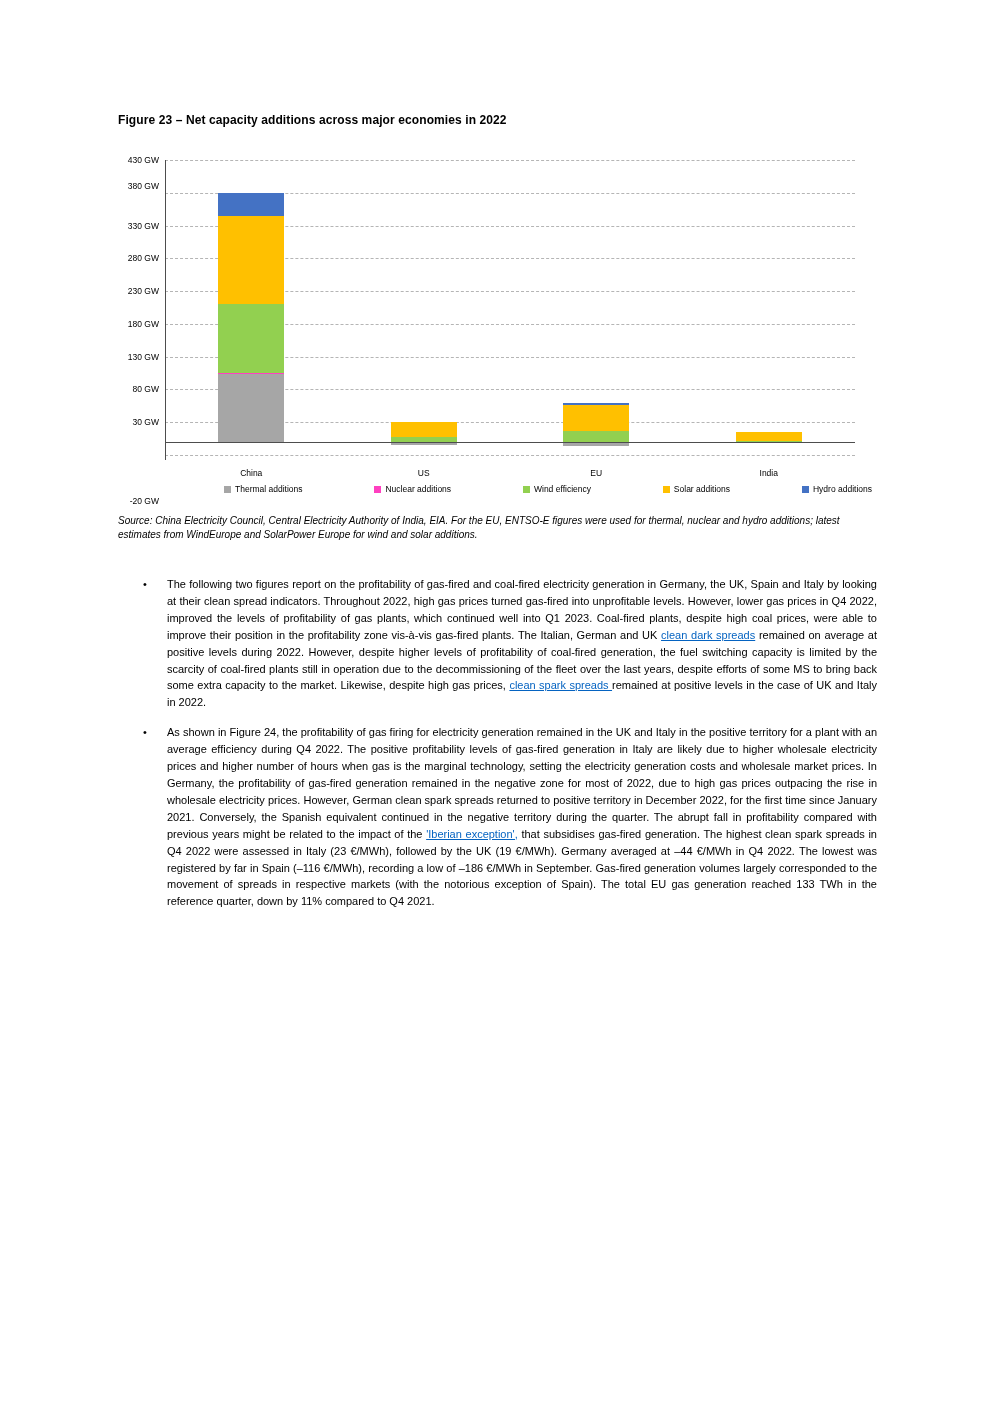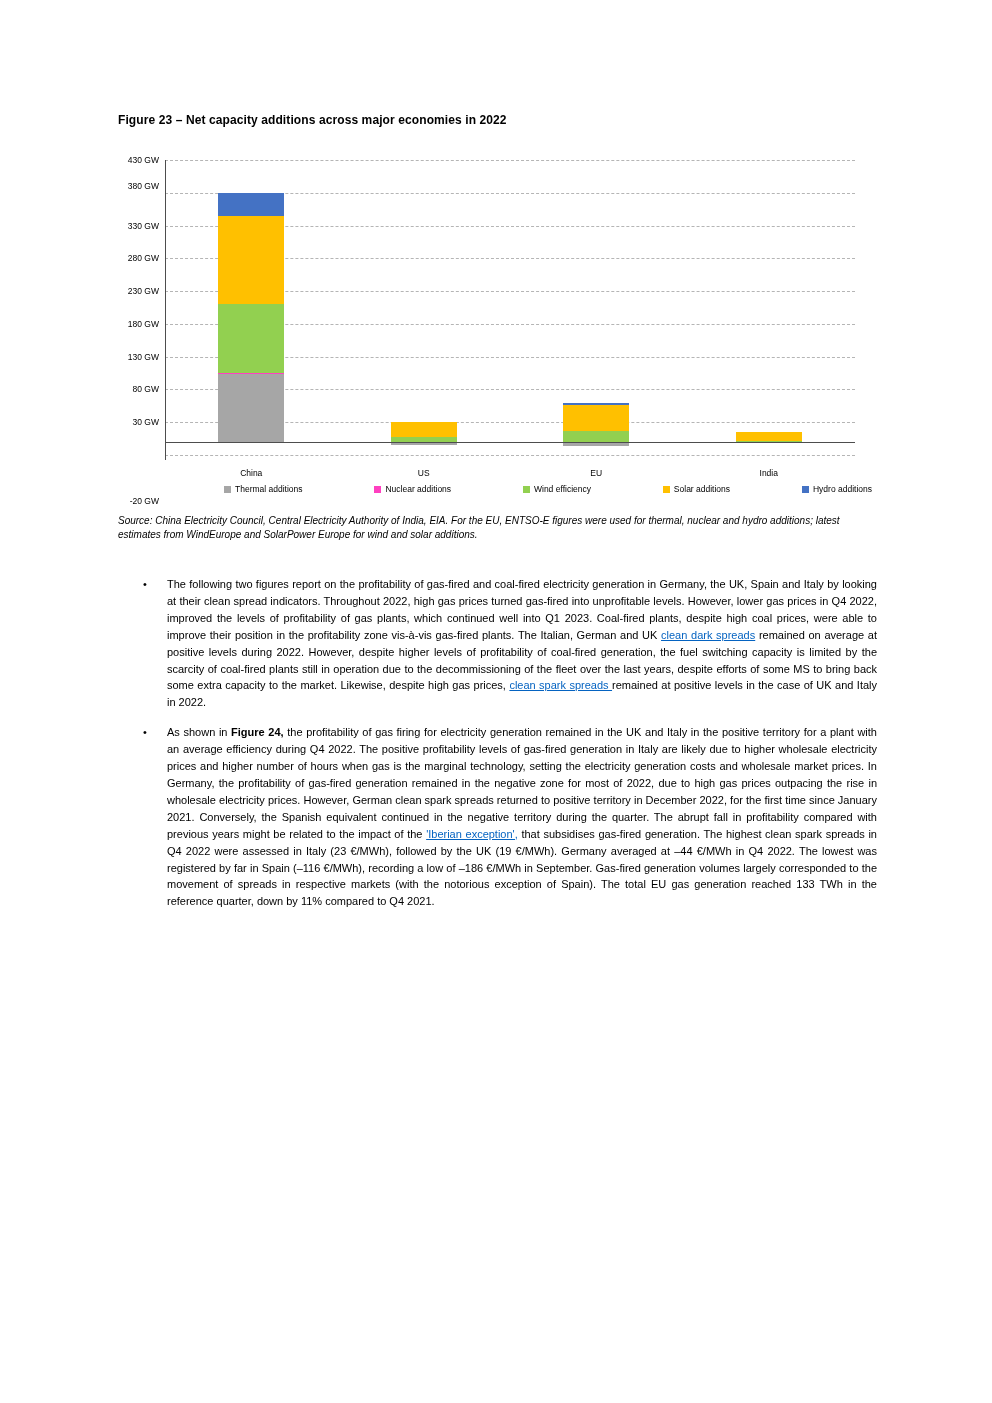--- a/index.html
+++ b/index.html
@@ -24,21 +24,21 @@
   .legend-label{font-size:8.5px;white-space:nowrap;}
 
   .source{position:absolute;left:118px;top:514px;width:763px;
         font-size:10px;font-style:italic;line-height:1.42;}
 
   .bullet-list{position:absolute;left:140px;top:576px;width:737px;margin:0;padding:0;list-style:none;}
   .bullet-item{position:relative;padding-left:27px;font-size:11px;line-height:16.9px;
         text-align:justify;hyphens:auto;}
   .bullet-item + .bullet-item{margin-top:13px;}
   .bullet-dot{position:absolute;left:3px;top:0;}
-  .bold{font-weight:bold;}
+  .bold{font-weight:normal;}
   a.link{color:#0563c1;text-decoration:underline;}
 
   .page-number{position:absolute;left:0;top:1305px;width:100%;text-align:center;font-size:13.5px;}
 </style>
 </head>
 <body>
 
 <div class="page">
 
   <div class="figure-title">Figure 23 – Net capacity additions across major economies in 2022</div>

